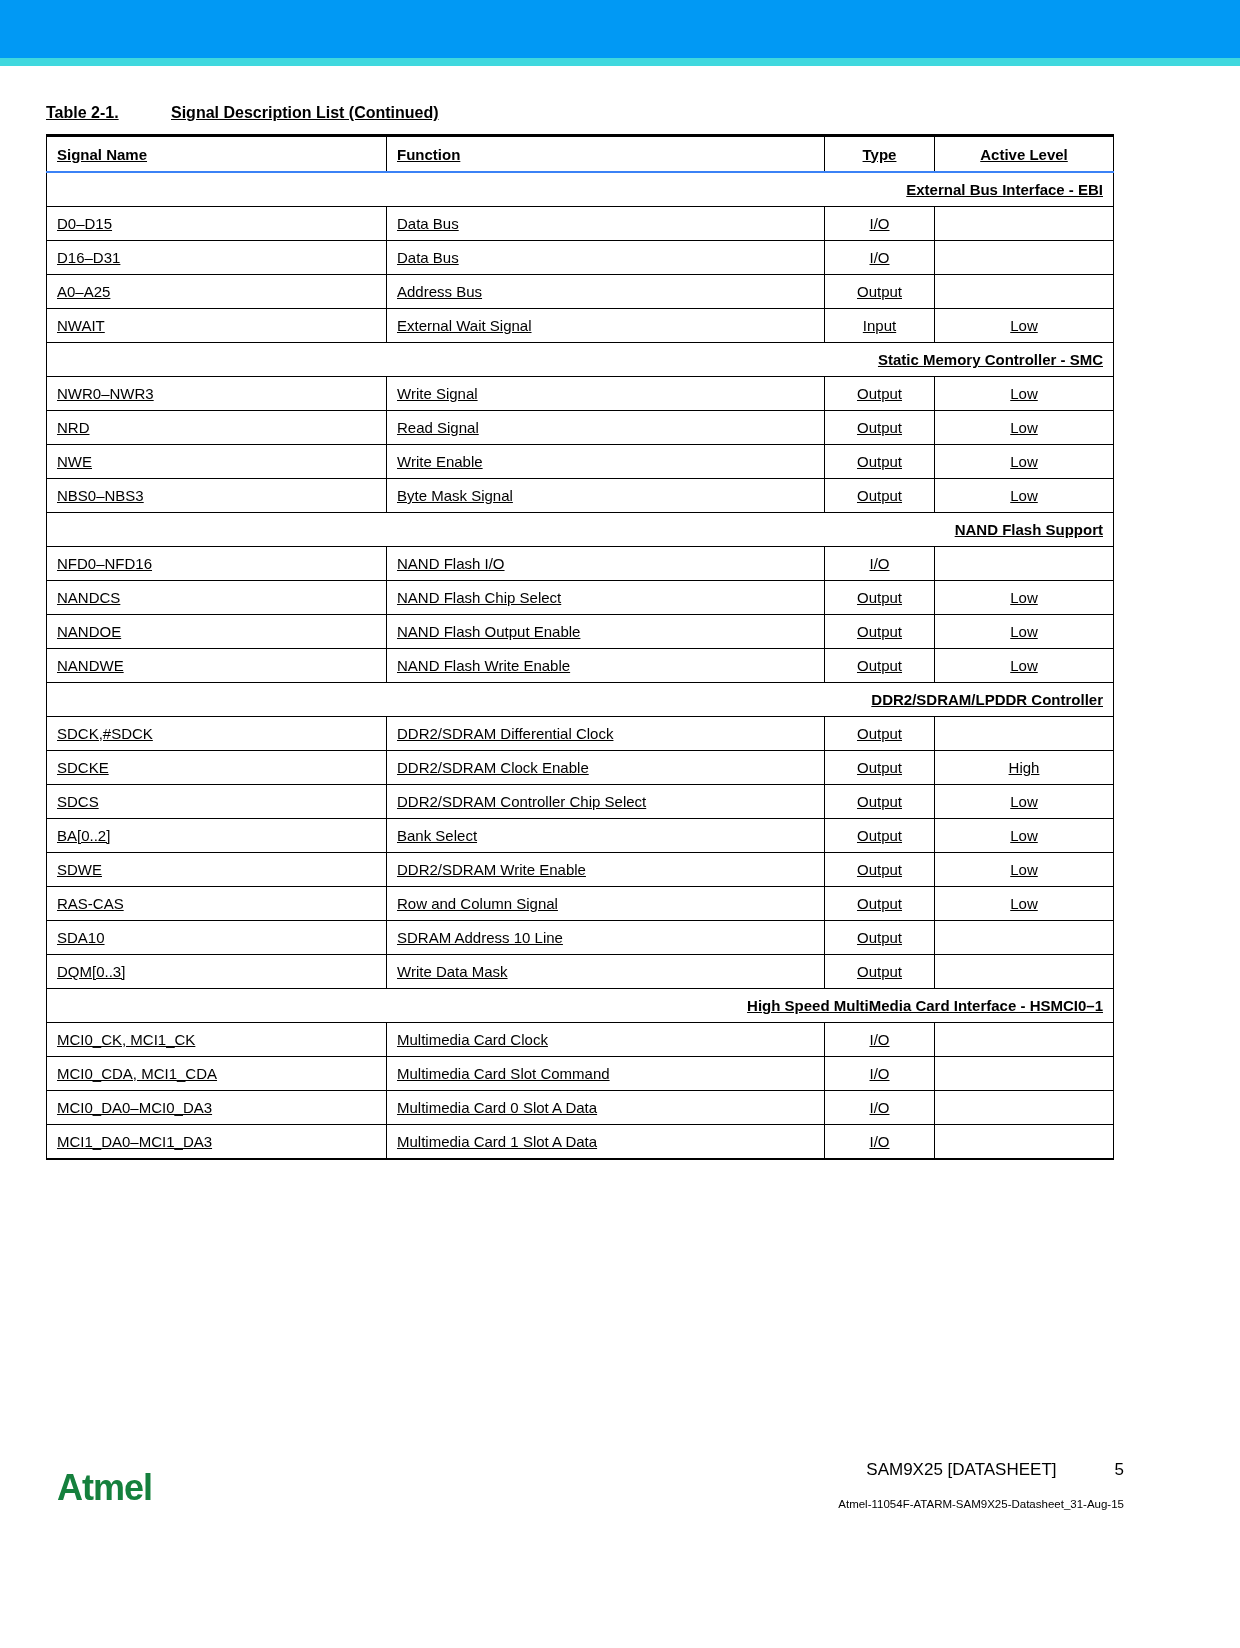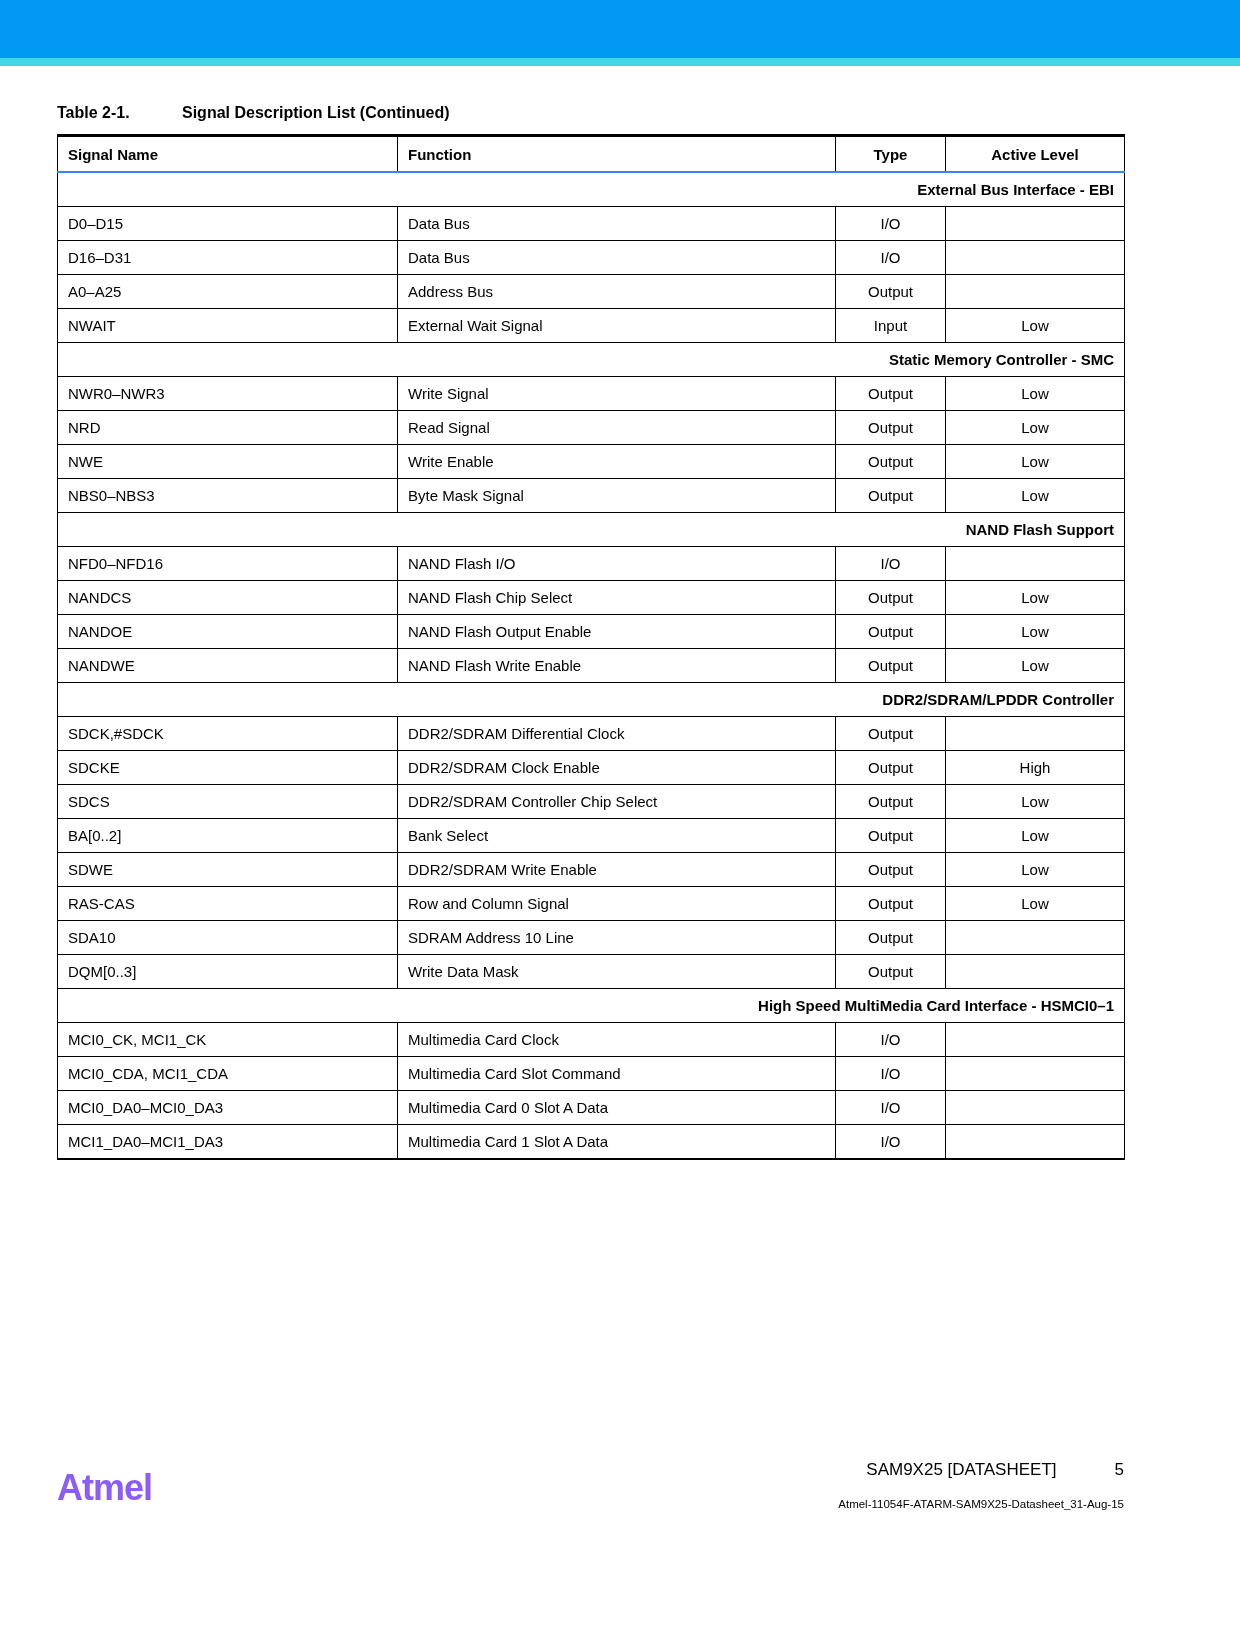--- a/index.html
+++ b/index.html
@@ -23,23 +23,24 @@
     height: 58px;
   }
   .header-accent {
     position: absolute;
     top: 58px; left: 0;
     width: 100%;
     height: 8px;
   }
   .content {
     position: absolute;
-    left: 57px;
+    left: 46px;
     top: 104px;
     width: 1067px;
+    text-decoration: underline;
   }
   .table-caption {
     display: flex;
     font-size: 16px;
     font-weight: bold;
     margin-bottom: 12px;
   }
   .table-caption .caption-label {
     width: 125px;
     flex: 0 0 125px;
@@ -303,21 +304,21 @@
             <td>Multimedia Card 1 Slot A Data</td>
             <td class="center">I/O</td>
             <td class="center"></td>
           </tr>
         </tbody>
     </table>
 
   </div>
 
   <div class="footer">
-    <div class="logo" style="color: #8b5cf6;">Atmel</div>
+    <div class="logo" style="color: #15803d;">Atmel</div>
     <div class="footer-text">
       <div class="footer-line1">
         <span>SAM9X25 [DATASHEET]</span><span class="page-num">5</span>
       </div>
       <div class="footer-line2">Atmel-11054F-ATARM-SAM9X25-Datasheet_31-Aug-15</div>
     </div>
   </div>
 
 </div>
 

